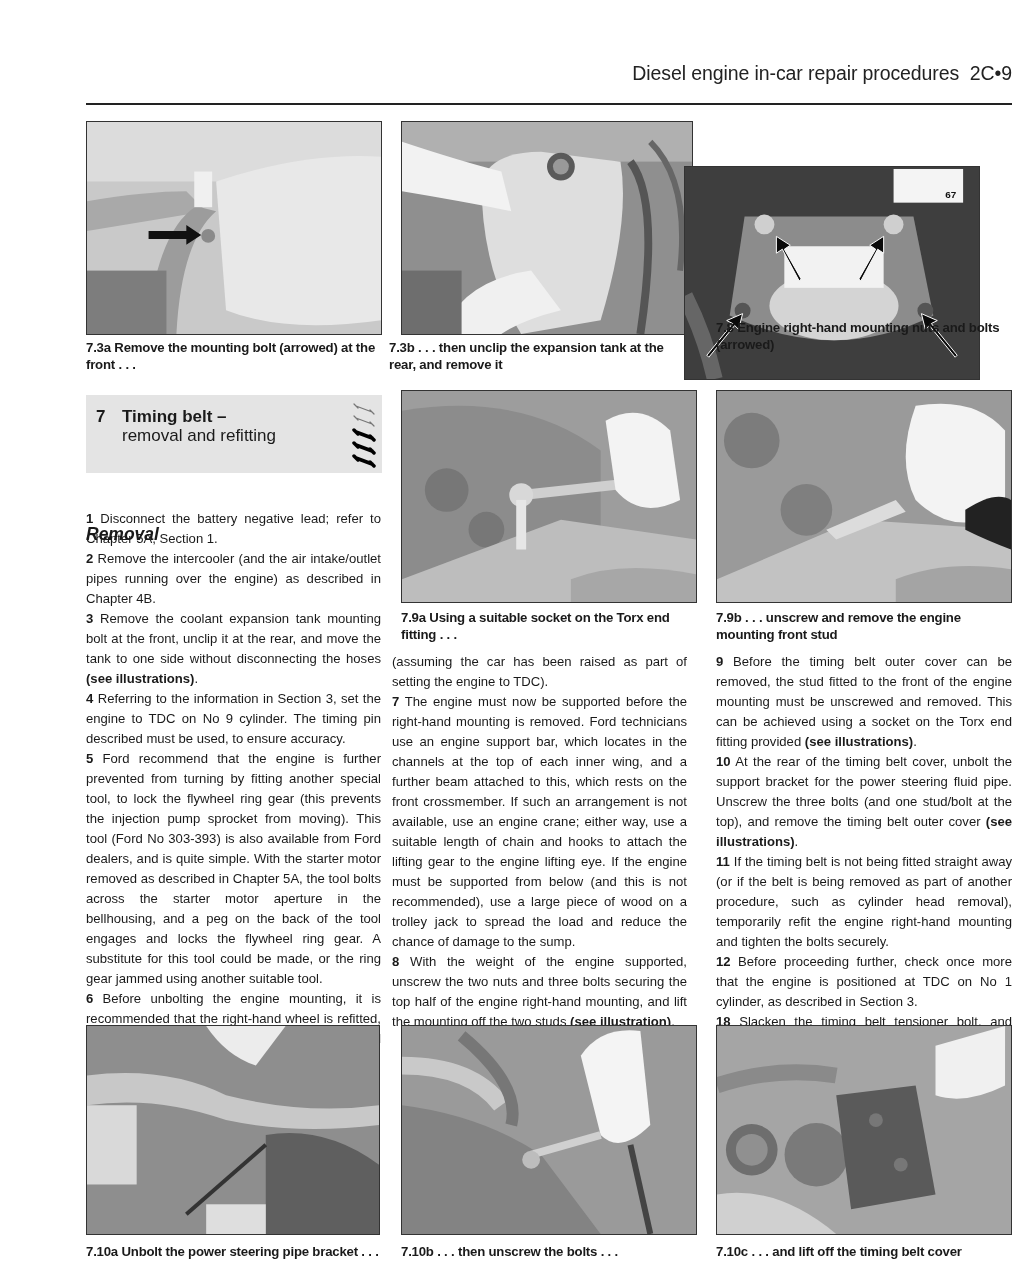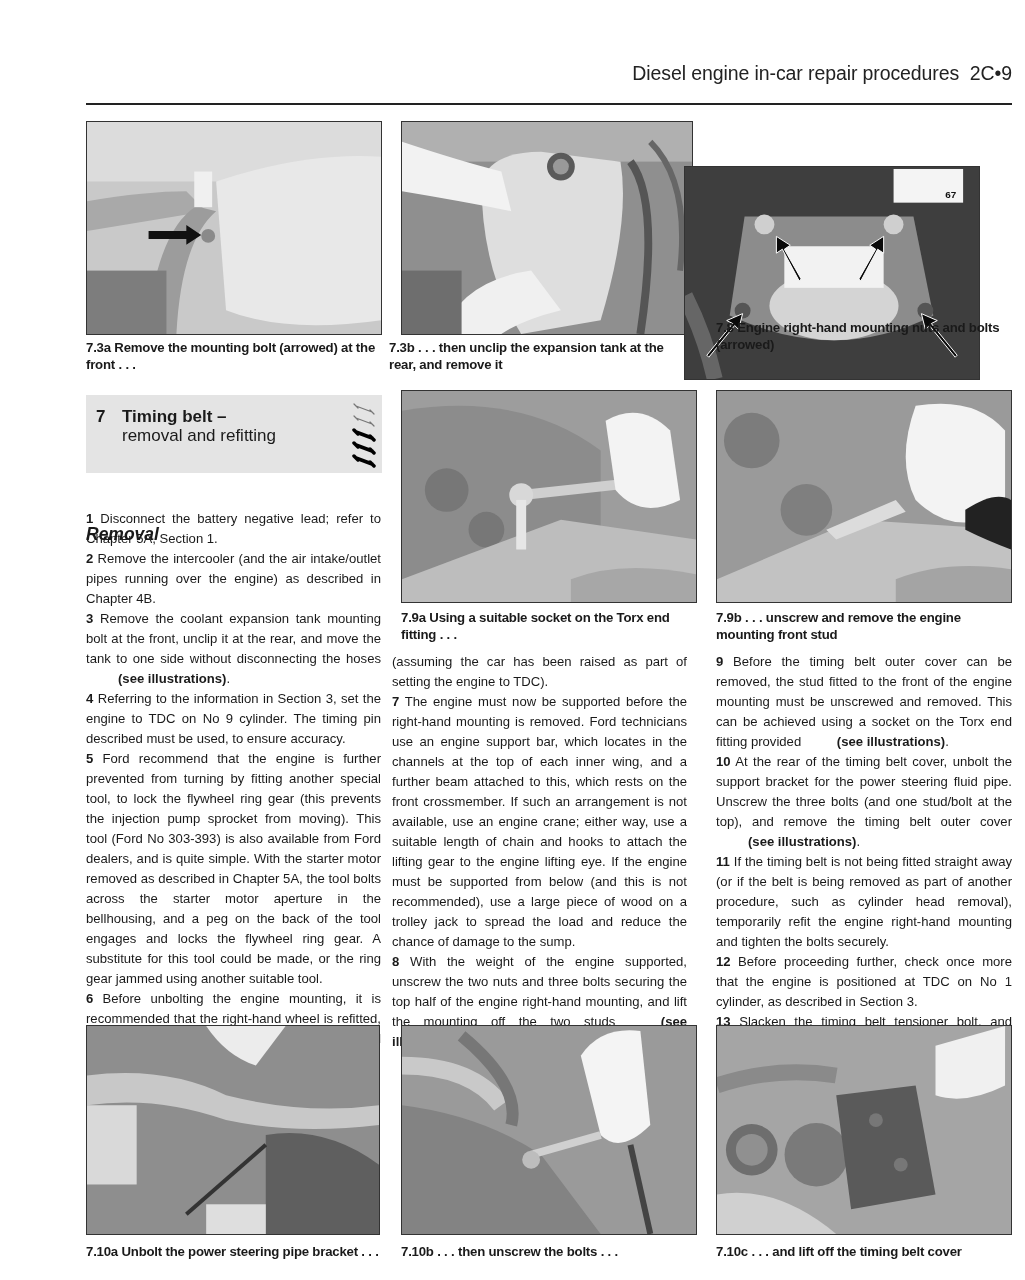--- a/index.html
+++ b/index.html
@@ -17,21 +17,21 @@
   .section-num { left:96px; top:407px; font-weight:bold; font-size:17px; }
   .section-title { left:122px; top:407px; font-size:17px; line-height:19px; }
   .section-title b { font-weight:bold; }
   .difficulty { left:352px; top:400px; width:24px; height:70px; }
 
   .removal-heading { left:86px; top:483px; font-size:17.5px; font-weight:bold; font-style:italic;margin-top:41px; }
 
   .col { position:absolute; font-size:13.1px; line-height:20px; text-align:justify; color:#1a1a1a; }
   .col p { margin:0; }
   .col b.n { font-weight:bold; }
-  .col .ref { font-weight:bold;margin-left:32px; }
+  .col .ref { font-weight:bold; }
 </style>
 </head>
 <body>
 
 <div class="abs header-title">
   <span>Diesel engine in-car repair procedures</span>&nbsp;&nbsp;<span>2C•9</span>
 </div>
 <div class="abs header-rule"></div>
 
 <div class="photo" style="left:86px;top:121px;width:296px;height:214px;">
@@ -154,21 +154,21 @@
   <p><span>(assuming the car has been raised as part of setting the engine to TDC).</span></p>
   <p><b class="n">7</b> <span>The engine must now be supported before the right-hand mounting is removed. Ford technicians use an engine support bar, which locates in the channels at the top of each inner wing, and a further beam attached to this, which rests on the front crossmember. If such an arrangement is not available, use an engine crane; either way, use a suitable length of chain and hooks to attach the lifting gear to the engine lifting eye. If the engine must be supported from below (and this is not recommended), use a large piece of wood on a trolley jack to spread the load and reduce the chance of damage to the sump.</span></p>
   <p><b class="n">8</b> <span>With the weight of the engine supported, unscrew the two nuts and three bolts securing the top half of the engine right-hand mounting, and lift the mounting off the two studs </span><span class="ref">(see illustration)</span><span>.</span></p>
 </div>
 
 <div class="col" style="left:716px;top:652px;width:296px;">
   <p><b class="n">9</b> <span>Before the timing belt outer cover can be removed, the stud fitted to the front of the engine mounting must be unscrewed and removed. This can be achieved using a socket on the Torx end fitting provided </span><span class="ref">(see illustrations)</span><span>.</span></p>
   <p><b class="n">10</b> <span>At the rear of the timing belt cover, unbolt the support bracket for the power steering fluid pipe. Unscrew the three bolts (and one stud/bolt at the top), and remove the timing belt outer cover </span><span class="ref">(see illustrations)</span><span>.</span></p>
   <p><b class="n">11</b> <span>If the timing belt is not being fitted straight away (or if the belt is being removed as part of another procedure, such as cylinder head removal), temporarily refit the engine right-hand mounting and tighten the bolts securely.</span></p>
   <p><b class="n">12</b> <span>Before proceeding further, check once more that the engine is positioned at TDC on No 1 cylinder, as described in Section 3.</span></p>
-  <p style="text-align-last:justify;"><b class="n">13</b> <span>Slacken the timing belt tensioner bolt, and remove the tensioner completely. Slip the</span></p>
+  <p style="text-align-last:justify;"><b class="n">18</b> <span>Slacken the timing belt tensioner bolt, and remove the tensioner completely. Slip the</span></p>
 </div>
 
 <div class="photo" style="left:86px;top:1025px;width:294px;height:210px;">
   <svg viewBox="0 0 294 210" preserveAspectRatio="none">
     <rect width="294" height="210" fill="#8e8e8e"></rect>
     <path d="M0 50 Q80 40 140 70 Q220 90 294 80 L294 100 Q210 110 140 95 Q70 70 0 80 Z" fill="#c8c8c8"></path>
     <path d="M120 0 Q140 30 170 40 L200 0 Z" fill="#ececec"></path>
     <rect x="0" y="80" width="50" height="80" fill="#d9d9d9"></rect>
     <path d="M180 110 Q240 100 294 140 L294 210 L180 210 Z" fill="#5f5f5f"></path>
     <path d="M100 190 L180 120" stroke="#333" stroke-width="4"></path>

